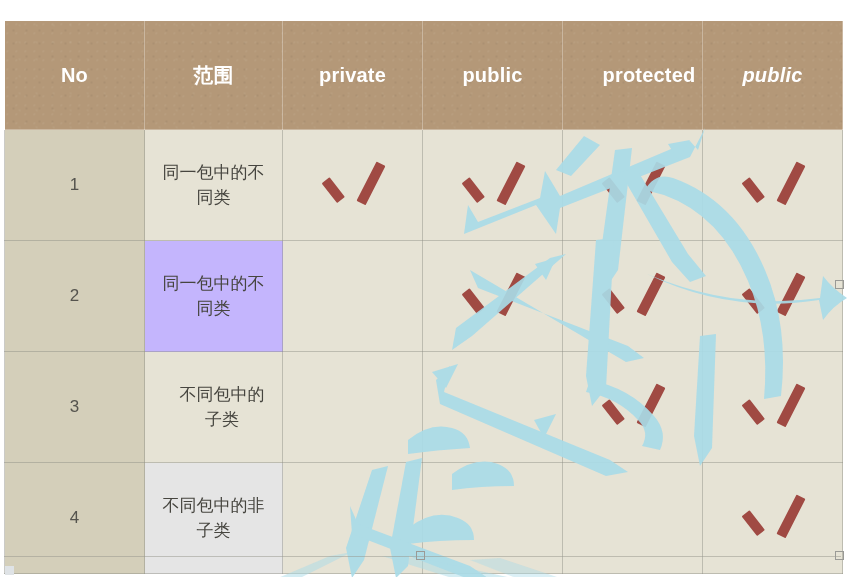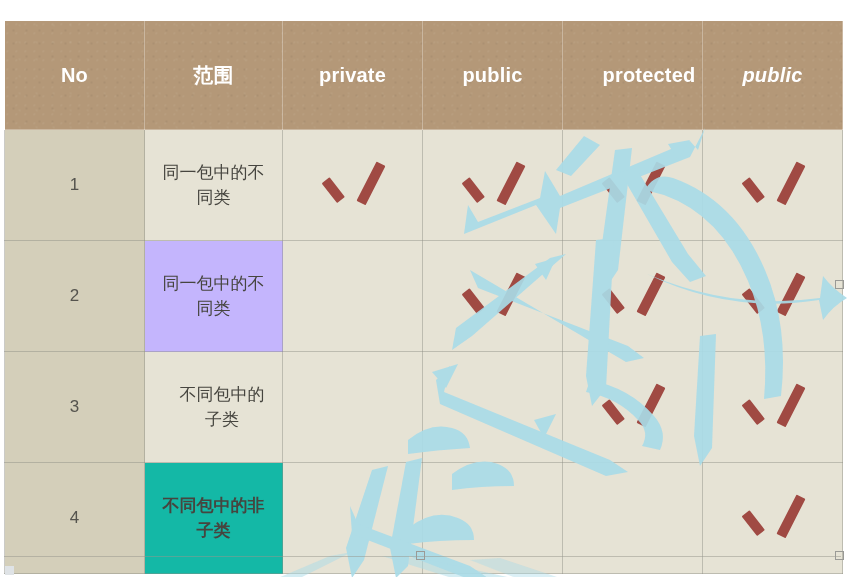--- a/index.html
+++ b/index.html
@@ -198,21 +198,21 @@
       <tr>
         <td class="col-no" style="background-color: rgb(212, 207, 186);">3</td>
         <td class="col-scope" style="background-color: rgb(230, 227, 213); padding-left: 31px;">不同包中的子类</td>
         <td style="background-color: rgb(230, 227, 213);"><span class="check empty" style="--check-color: #a04a43;"></span></td>
         <td style="background-color: rgb(230, 227, 213);"><span class="check empty" style="--check-color: #a04a43;"></span></td>
         <td style="background-color: rgb(230, 227, 213);"><span class="check" style="--check-color: #a04a43;"></span></td>
         <td style="background-color: rgb(230, 227, 213);"><span class="check" style="--check-color: #a04a43;"></span></td>
       </tr>
       <tr>
         <td class="col-no" style="background-color: rgb(212, 207, 186);">4</td>
-        <td class="col-scope" style="background-color: #14b8a6; font-weight: bold;">不同包中的非子类</td>
+        <td class="col-scope" style="background-color: #e5e5e5;">不同包中的非子类</td>
         <td style="background-color: rgb(230, 227, 213);"><span class="check empty" style="--check-color: #a04a43;"></span></td>
         <td style="background-color: rgb(230, 227, 213);"><span class="check empty" style="--check-color: #a04a43;"></span></td>
         <td style="background-color: rgb(230, 227, 213);"><span class="check empty" style="--check-color: #a04a43;"></span></td>
         <td style="background-color: rgb(230, 227, 213);"><span class="check" style="--check-color: #a04a43;"></span></td>
       </tr>
     </tbody>
   </table>
 
   <div class="bottom-rule"></div>
 

